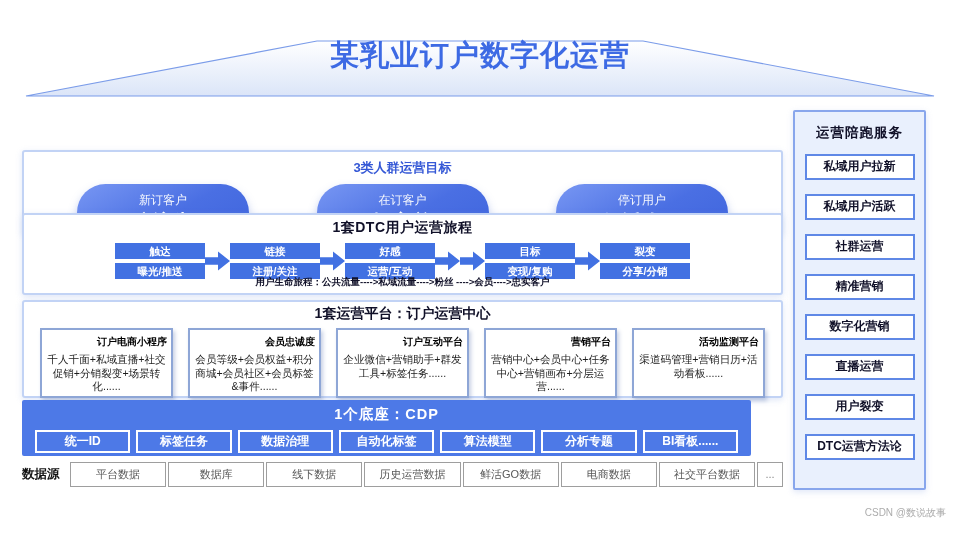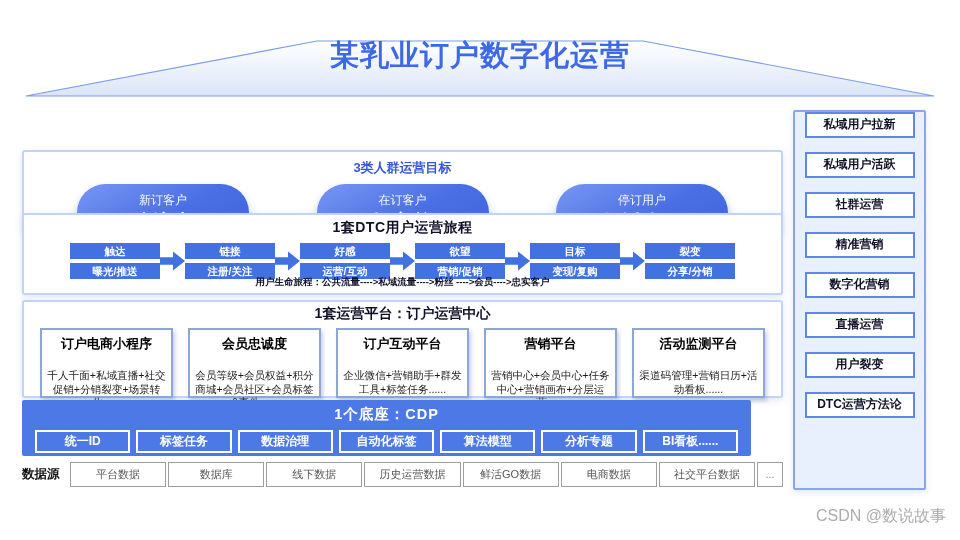--- a/index.html
+++ b/index.html
@@ -43,21 +43,21 @@
     clip-path:polygon(0 31%,52% 31%,52% 2%,100% 50%,52% 98%,52% 69%,0 69%);}
   .note{position:absolute;bottom:4px;width:100%;text-align:center;
     font-size:9.5px;font-weight:bold;color:var(--textDark);}
 
   
   #platform{left:22px;top:300px;width:761px;height:98px;}
   #platform .sec-h{font-size:14px;color:var(--textDark);margin-top:3px;}
   .cards{display:flex;justify-content:space-between;padding:5px 16px 0;}
   .card{width:133px;height:70px;border:2px solid #8ea6d6;background:#fff;
     box-shadow:2px 3px 4px rgba(130,150,195,.45);padding:5px 4px;text-align:center;}
-  .card h3{font-size:13px;margin:0 0 16px;color:#000;}
+  .card h3{font-size:10px;margin:0 0 4px;color:#000;text-align:right;}
   .card p{font-size:10.6px;color:#1c1c1c;line-height:1.28;}
 
   
   #cdp{left:22px;top:400px;width:729px;height:56px;background:var(--cdpBg);
     border:none;box-shadow:none;border-radius:2px;}
   #cdp .sec-h{color:#fff;font-size:14.5px;margin-top:5px;letter-spacing:1px;}
   .cdp-items{display:flex;gap:6px;padding:6px 13px 0;}
   .cdp-item{flex:1;height:23px;border:2px solid #fff;color:#fff;font-size:12px;
     font-weight:bold;text-align:center;line-height:19px;}
 
@@ -71,21 +71,21 @@
 
   
   #sidebar{position:absolute;left:793px;top:110px;width:133px;height:380px;
     background:var(--sidebarBg);border:2px solid var(--sidebarBorder);
     border-radius:2px;text-align:center;box-shadow:0 2px 6px rgba(140,165,225,.28);}
   #sidebar .sec-h{font-size:13.5px;color:var(--textDark);margin:12px 0 12px;letter-spacing:1px;}
   .side-item{width:110px;height:26px;margin:0 auto 14px;background:#fff;
     border:2px solid var(--itemBorder);color:var(--textDark);font-size:12px;
     font-weight:bold;line-height:21px;}
 
-  .watermark{position:absolute;right:14px;top:506px;font-size:16px;color:#acacac;}
+  .watermark{position:absolute;right:14px;top:506px;font-size:10px;color:#acacac;}
 </style>
 </head>
 <body>
 
 <div class="canvas">
 
   <div class="banner">
     <svg width="910" height="90" viewBox="0 0 910 90">
       <defs>
         <linearGradient id="hg" x1="0" y1="0" x2="0" y2="1">
@@ -127,24 +127,20 @@
       <div class="stage">
         <div class="sbar">链接</div>
         <div class="sbar">注册/关注</div>
       </div>
       <span class="arrow"></span>
       <div class="stage">
         <div class="sbar">好感</div>
         <div class="sbar">运营/互动</div>
       </div>
       <span class="arrow"></span>
-      <div class="stage">
-        <div class="sbar">欲望</div>
-        <div class="sbar">营销/促销</div>
-      </div>
       <span class="arrow"></span>
       <div class="stage">
         <div class="sbar">目标</div>
         <div class="sbar">变现/复购</div>
       </div>
       <span class="arrow"></span>
       <div class="stage">
         <div class="sbar">裂变</div>
         <div class="sbar">分享/分销</div>
       </div>
@@ -197,20 +193,21 @@
     <div class="ds-item">数据库</div>
     <div class="ds-item">线下数据</div>
     <div class="ds-item">历史运营数据</div>
     <div class="ds-item">鲜活GO数据</div>
     <div class="ds-item">电商数据</div>
     <div class="ds-item">社交平台数据</div>
     <div class="ds-item more">...</div>
   </div>
 
   <aside id="sidebar">
+    <div class="sec-h">运营陪跑服务</div>
     <div class="side-item">私域用户拉新</div>
     <div class="side-item">私域用户活跃</div>
     <div class="side-item">社群运营</div>
     <div class="side-item">精准营销</div>
     <div class="side-item">数字化营销</div>
     <div class="side-item">直播运营</div>
     <div class="side-item">用户裂变</div>
     <div class="side-item">DTC运营方法论</div>
   </aside>
 

